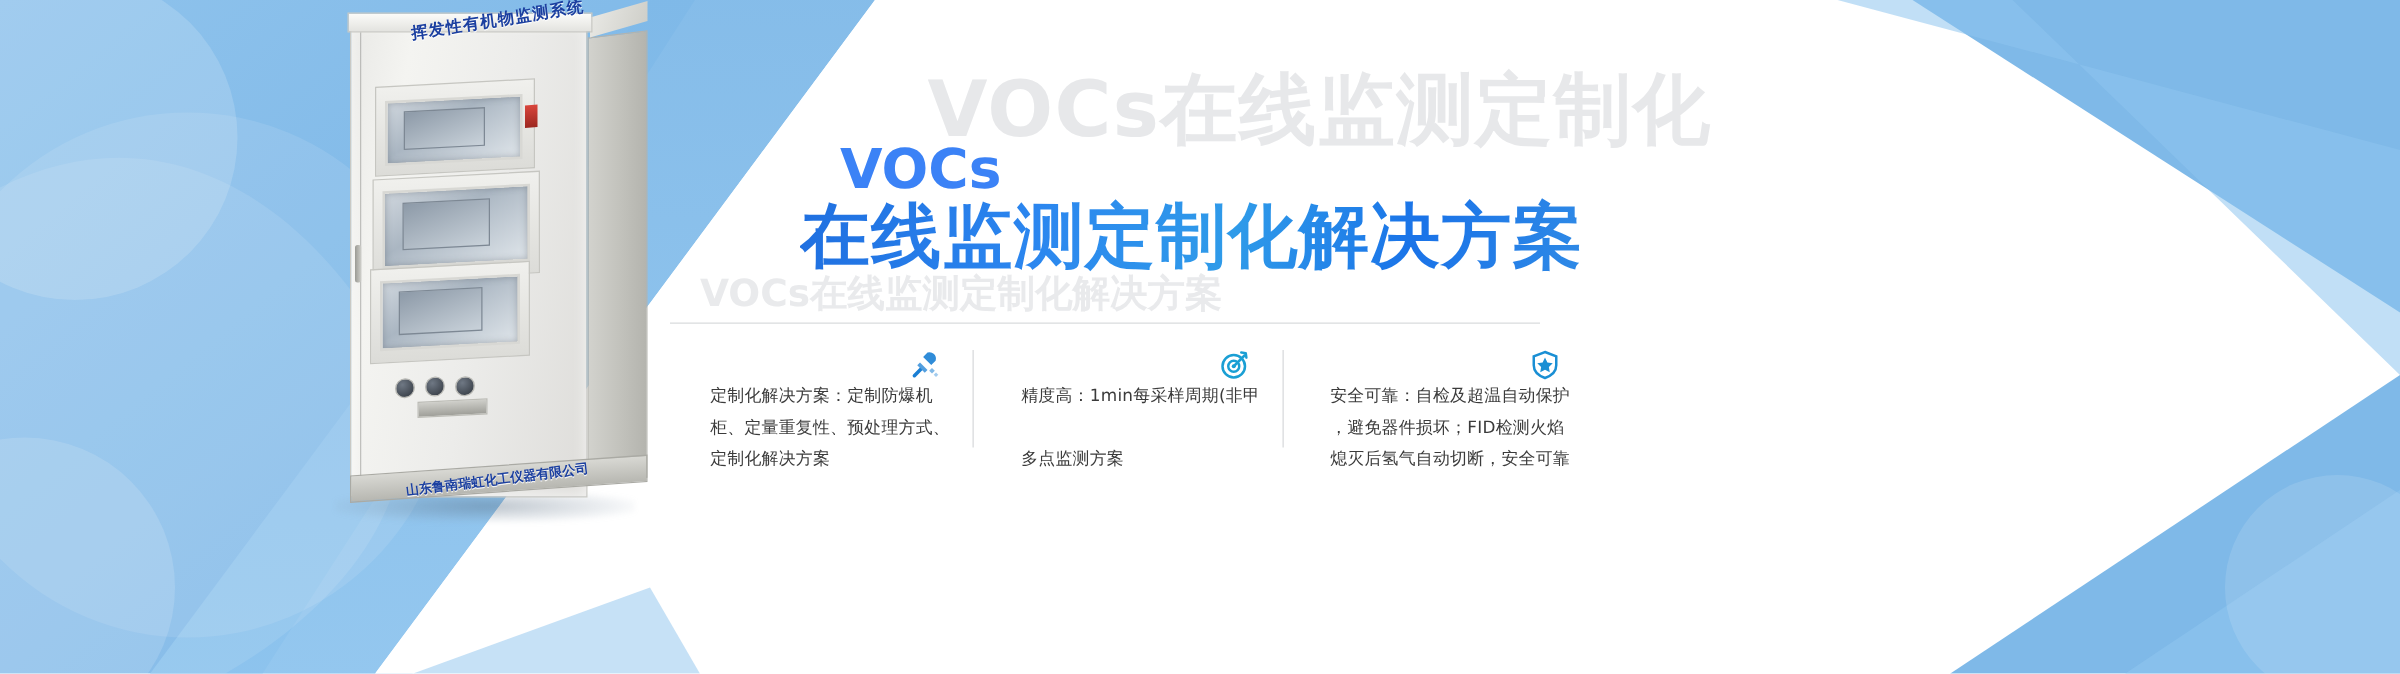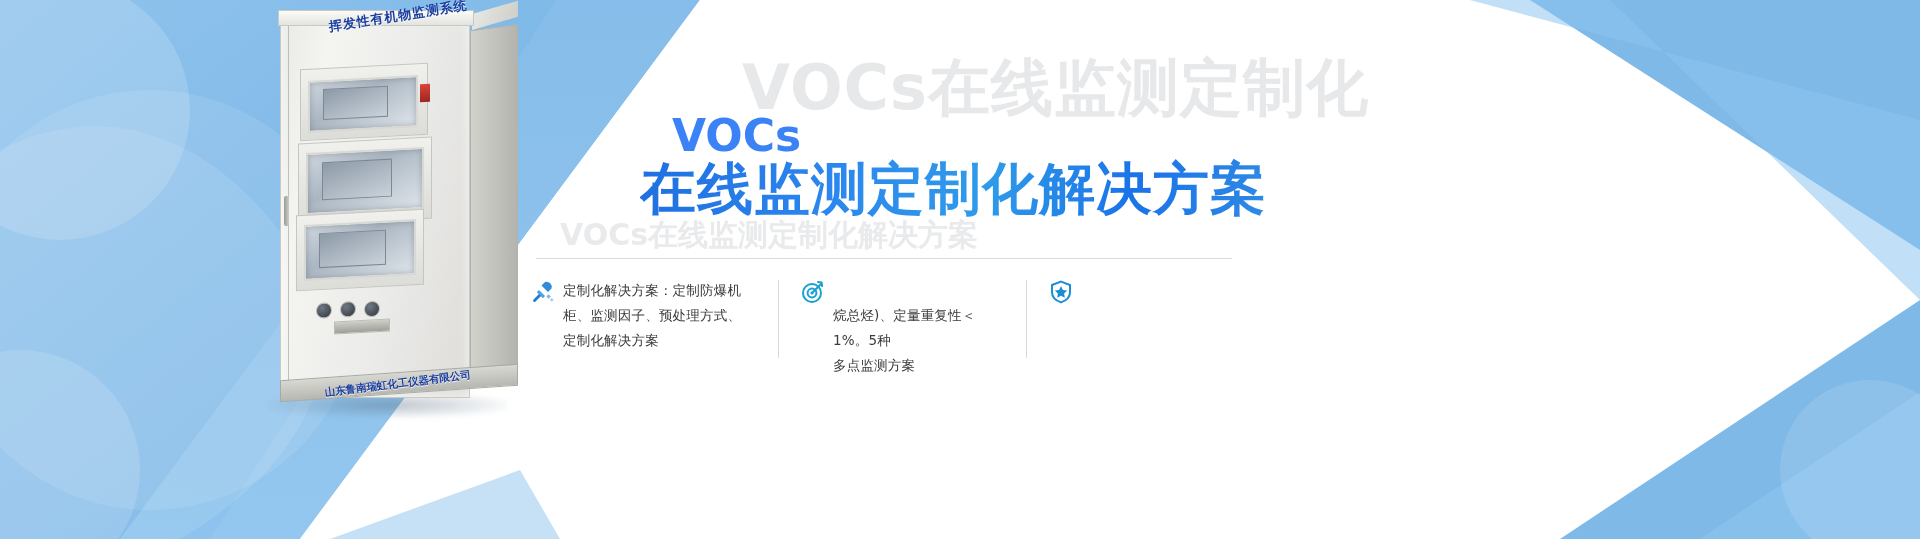--- a/index.html
+++ b/index.html
@@ -151,22 +151,22 @@
     position:absolute; left:536px; top:258px; width:696px; height:1px;
     background:#d9dbdd;
   }
 
   
   .features{
     position:absolute; left:530px; top:278px; width:1000px; height:100px;
     display:flex; align-items:flex-start;
   }
   .feat{
-    position:relative; display:flex; align-items:flex-start;
-    padding:0 18px 0 0; width:248px;
+    position:relative; display:flex; align-items:flex-end;
+    padding:0 18px 0 0; width:248px;flex-direction:column;
   }
   .feat + .feat{ padding-left:22px; }
   .feat .vsep{
     position:absolute; left:0; top:2px; width:1px; height:78px;
     background:#d7d9db;
   }
   .feat-icon{
     flex:0 0 26px; width:26px; height:26px; margin-right:7px; margin-top:1px;
   }
   .feat-text{
@@ -277,49 +277,54 @@
               <path d="M3.5 20.5 L9 15 l2 2 L5.5 22.5 a1.4 1.4 0 0 1-2 -2 Z"></path>
               <path d="M11.5 6.5 l3.5-3.5 a5.2 5.2 0 0 1 6.5 6.5 l-3.5 3.5 Z" opacity=".9"></path>
               <path d="M9 11 l6 6 -2.2 2.2 -6-6 Z" opacity=".75"></path>
               <rect x="17" y="16" width="3.2" height="3.2" transform="rotate(45 18.6 17.6)" opacity=".55"></rect>
               <rect x="20.5" y="19.5" width="2.6" height="2.6" transform="rotate(45 21.8 20.8)" opacity=".4"></rect>
             </g>
           </svg>
         </span>
         <span class="feat-text">
           <span>定制化解决方案：定制防爆机</span><br>
-          <span>柜、监测因子、预处理方式、</span><br>
+          <span>柜、定量重复性、预处理方式、</span><br>
           <span>定制化解决方案</span>
         </span>
       </div>
 
       <div class="feat">
         <span class="vsep"></span>
         <span class="feat-icon">
           <svg viewBox="0 0 26 26" width="26" height="26">
             <g fill="none" stroke="#1a9fd4" stroke-width="2">
               <circle cx="12" cy="14" r="9"></circle>
               <circle cx="12" cy="14" r="4.4"></circle>
             </g>
             <circle cx="12" cy="14" r="1.6" fill="#1a9fd4"></circle>
             <path d="M12 14 L21 5 M18 3 l3.6 .5 .5 3.6" stroke="#1a9fd4" stroke-width="2" fill="none" stroke-linecap="round" stroke-linejoin="round"></path>
           </svg>
         </span>
         <span class="feat-text">
+          <span>精度高：1min每采样周期(非甲</span><br>
           <br>
-          <span>烷总烃)、定量重复性＜1%。5种</span><br>
           <span>多点监测方案</span>
         </span>
       </div>
 
       <div class="feat">
         <span class="vsep"></span>
         <span class="feat-icon">
           <svg viewBox="0 0 26 26" width="26" height="26">
             <path d="M13 2.6 L22 6 v7.2 c0 5.2-4 8.4-9 10.2 -5-1.8-9-5-9-10.2 V6 Z" fill="none" stroke="#1a8fd4" stroke-width="2"></path>
             <path d="M13 7 l1.9 3.9 4.3 .6 -3.1 3 .7 4.3 -3.8-2 -3.8 2 .7-4.3 -3.1-3 4.3-.6 Z" fill="#1a8fd4"></path>
           </svg>
         </span>
+        <span class="feat-text">
+          <span>安全可靠：自检及超温自动保护</span><br>
+          <span>，避免器件损坏；FID检测火焰</span><br>
+          <span>熄灭后氢气自动切断，安全可靠</span>
+        </span>
       </div>
 
     </div>
   </div>
 </div>
 
 </body></html>

